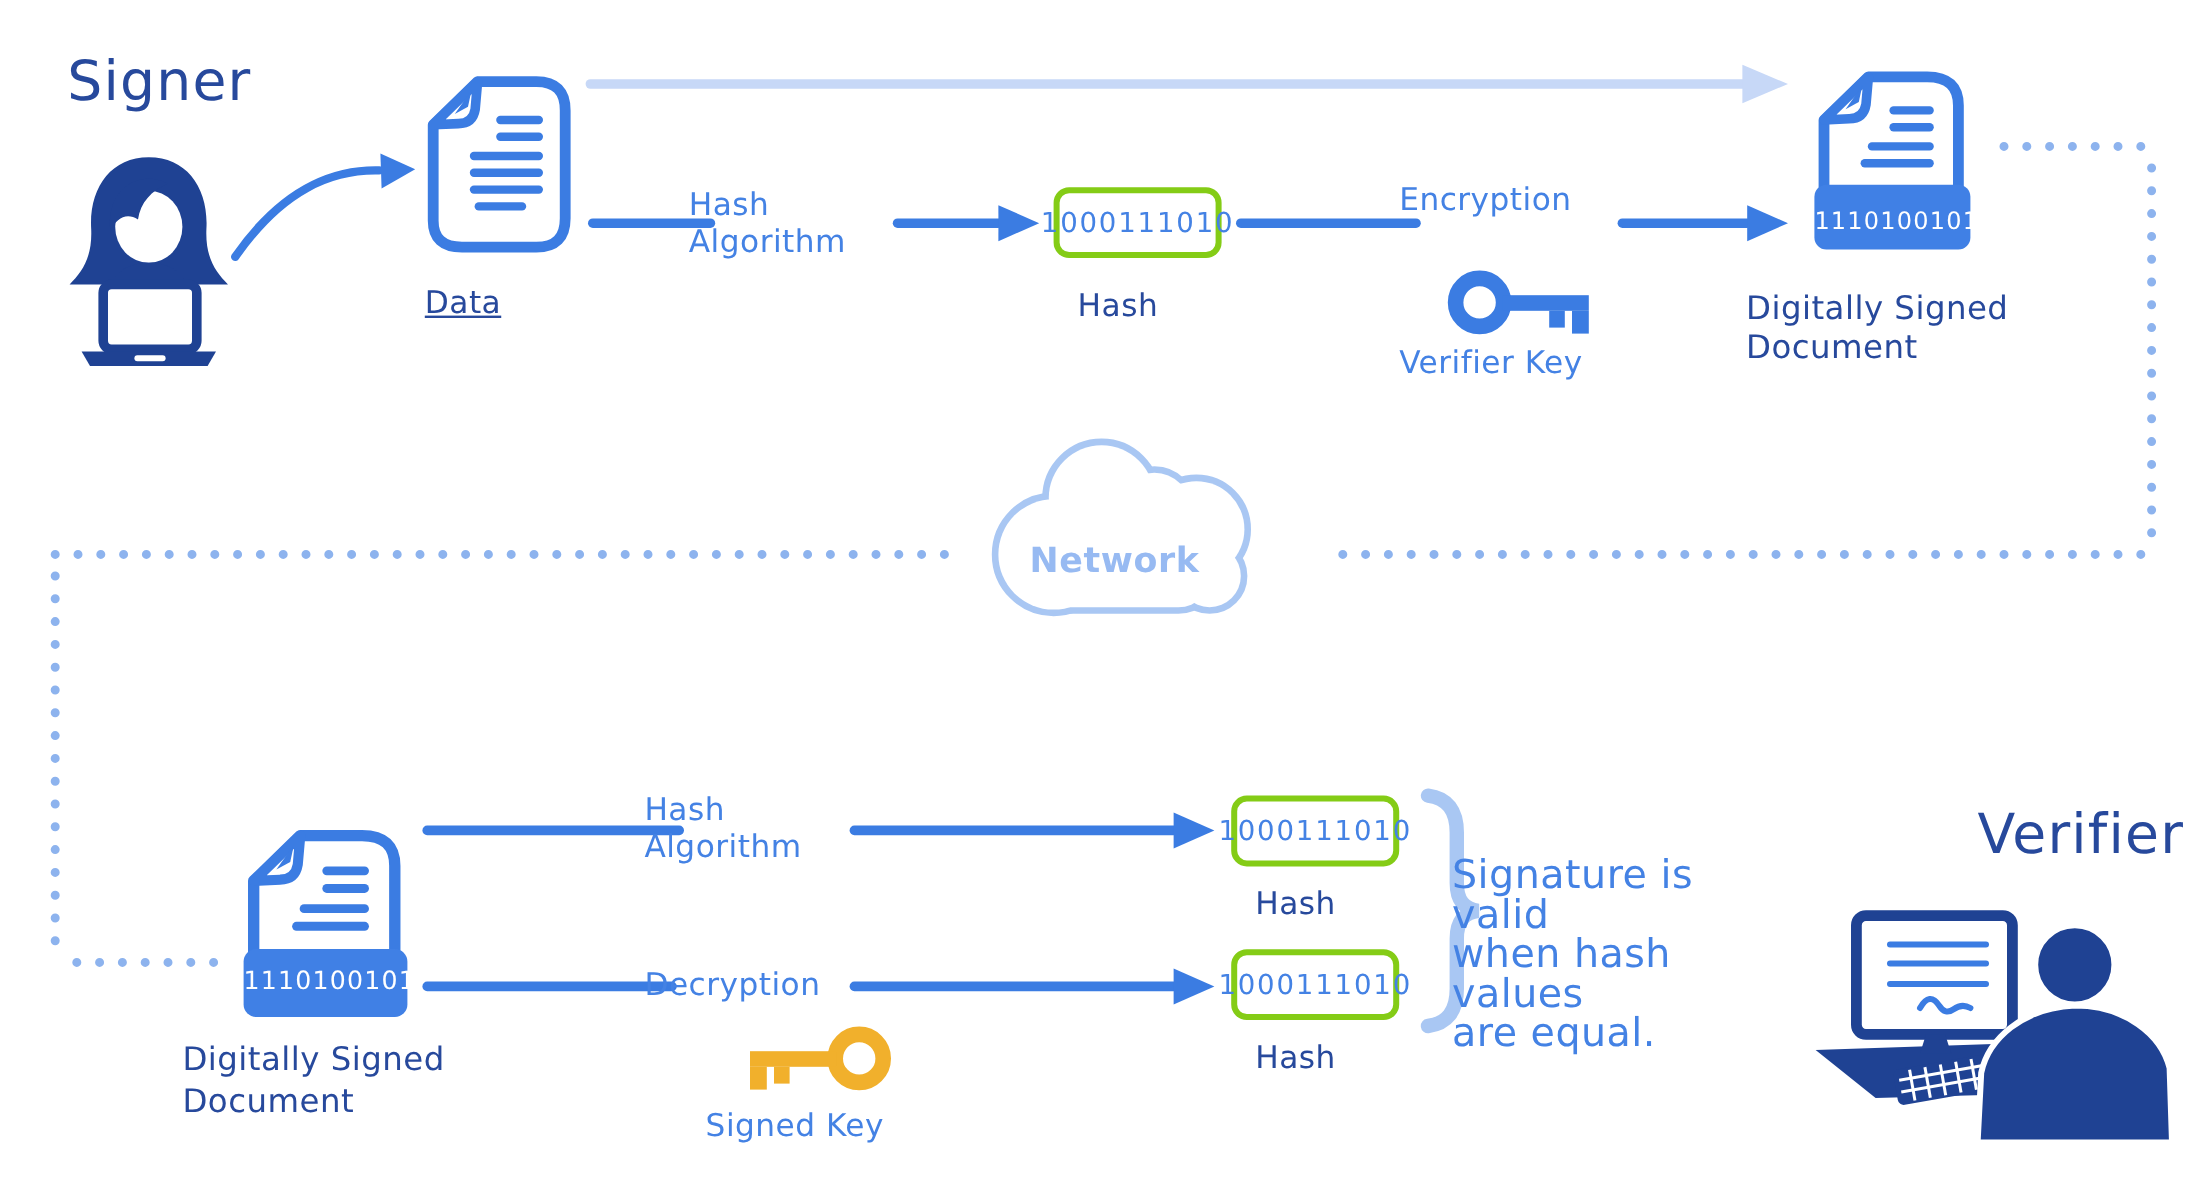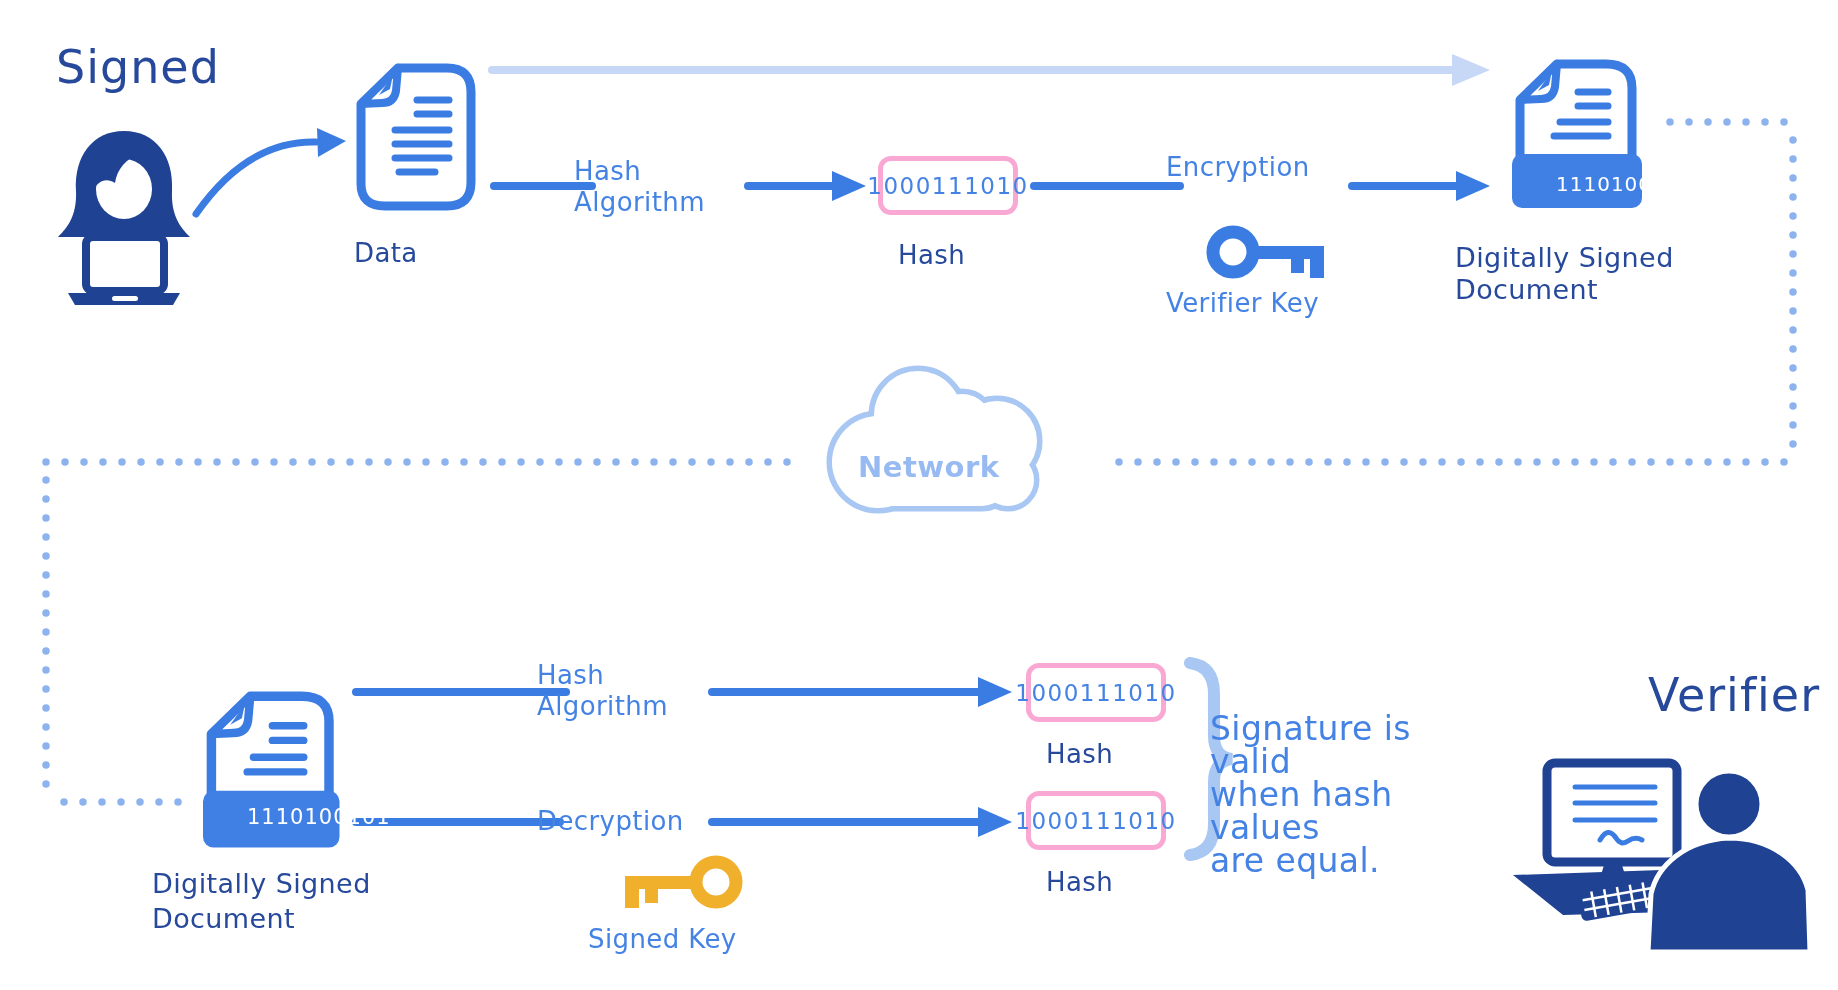--- a/index.html
+++ b/index.html
@@ -9,26 +9,26 @@
   }
   .layer{position:absolute;left:0;top:0;}
   .lbl{position:absolute;text-align:left;letter-spacing:0.4px;}
   .pre{white-space:pre-line;}
   .title{font-size:46px;color:#27499c;letter-spacing:1px;}
   .proc{font-size:26px;line-height:31px;color:#4482e4;}
   .cap{font-size:26px;color:#27499c;}
   .cap2{font-size:27px;line-height:32px;color:#27499c;}
   .hashbox{
     position:absolute;width:140px;height:59px;box-sizing:border-box;
-    border:5px solid #f9a8d4;border-radius:13px;
+    border:5px solid #84cc16;border-radius:13px;
     display:flex;align-items:center;justify-content:center;
     font-size:23px;letter-spacing:1.5px;color:#4482e4;background:#fff;
   }
   .banner-digits{
-    position:absolute;text-align:center;color:#ffffff;letter-spacing:1px;padding-left:44px;
+    position:absolute;text-align:center;color:#ffffff;letter-spacing:1px;
   }
   .network-lbl{font-size:29px;font-weight:bold;color:#97baf2;letter-spacing:0.5px;}
   .verdict{font-size:33px;line-height:33px;color:#4482e4;}
 </style>
 </head>
 <body>
 
 <div id="canvas">
 
   <svg class="layer" width="1838" height="990" viewBox="0 0 1838 990">
@@ -169,23 +169,23 @@
           <line x1="114" y1="145" x2="114" y2="171"></line>
           <line x1="127" y1="145" x2="127" y2="171"></line>
           <line x1="140" y1="145" x2="140" y2="171"></line>
         </g>
       </g>
       <circle cx="224" cy="62" r="33" fill="#1f4293" stroke="#ffffff" stroke-width="5"></circle>
       <path d="M224,96 C180,98 152,124 146,152 L143,210 H305 L303,148 C296,120 266,96 224,96 Z" fill="#1f4293" stroke="#ffffff" stroke-width="5"></path>
     </g>
   </svg>
 
-  <div class="lbl title" style="left:56px;top:40px;width:200px;text-align:left;">Signed</div>
-
-  <div class="lbl cap" style="left:354px;top:238px;width:122px;">Data</div>
+  <div class="lbl title" style="left:56px;top:40px;width:200px;text-align:left;">Signer</div>
+
+  <div class="lbl cap" style="left:354px;top:238px;width:122px;text-decoration:underline;">Data</div>
 
   <div class="lbl proc pre" style="left:574px;top:156px;width:200px;">Hash
 Algorithm</div>
 
   <div class="hashbox" style="left:878px;top:156px;">
     <span>1000111010</span>
   </div>
   <div class="lbl cap" style="left:898px;top:240px;width:100px;">Hash</div>
 
   <div class="lbl proc" style="left:1166px;top:152px;width:200px;">Encryption</div>

